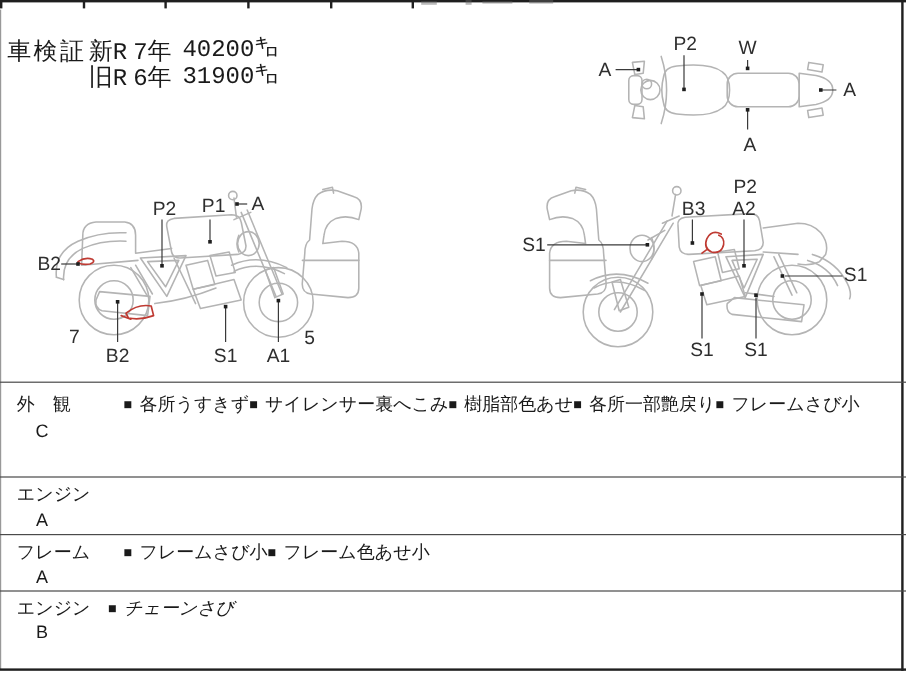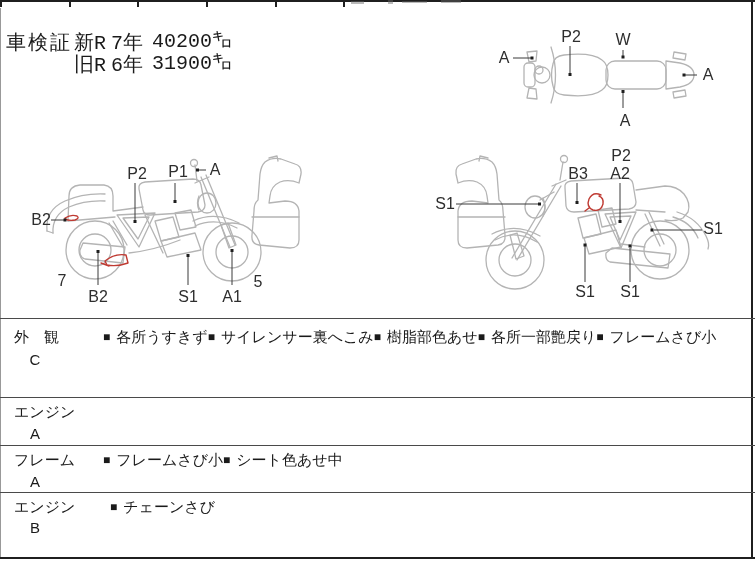--- a/index.html
+++ b/index.html
@@ -227,26 +227,26 @@
         <div class="abs divider" style="top: 0px;"></div>
         <div class="abs sec-name" style="left: 14px; top: 6px;">エンジン</div>
         <div class="abs sec-grade" style="left: 14px; top: 28px;">A</div>
       </div>
       <div class="abs" style="left: 0px; top: 445px; width: 755px; height: 47px;">
         <div class="abs divider" style="top: 0px;"></div>
         <div class="abs sec-name" style="left: 14px; top: 6px;">フレーム</div>
         <div class="abs sec-grade" style="left: 14px; top: 28px;">A</div>
         <div class="abs sec-items" style="left: 103px; top: 6px;">
           <span><span class="item-bullet">■</span><span>フレームさび小</span></span>
-          <span><span class="item-bullet">■</span><span>シート色あせ中</span></span>
+          <span><span class="item-bullet">■</span><span>フレーム色あせ小</span></span>
         </div>
       </div>
       <div class="abs" style="left: 0px; top: 492px; width: 755px; height: 65px;">
         <div class="abs divider" style="top: 0px;"></div>
         <div class="abs sec-name" style="left: 14px; top: 6px;">エンジン</div>
         <div class="abs sec-grade" style="left: 14px; top: 27px;">B</div>
-        <div class="abs sec-items" style="left: 110px; top: 6px;">
+        <div class="abs sec-items" style="left: 90px; top: 6px; font-style: italic;">
           <span><span class="item-bullet">■</span><span>チェーンさび</span></span>
         </div>
       </div>
     </div>
 
 </div>
 
 </body></html>

